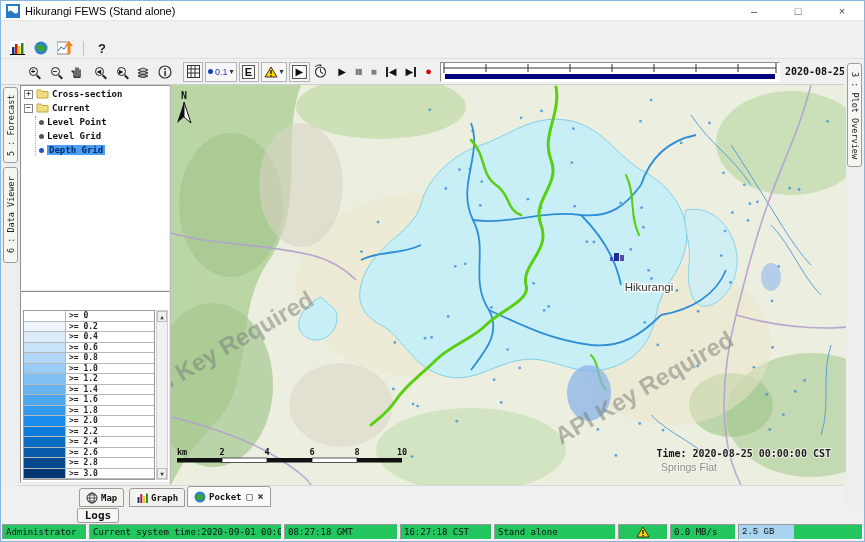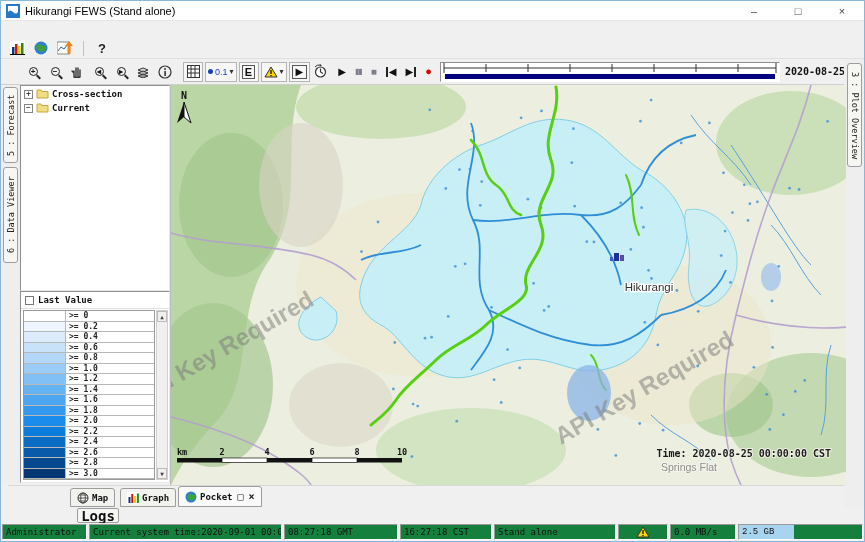--- a/index.html
+++ b/index.html
@@ -88,36 +88,36 @@
   .legend-scroll{ position:absolute; top:18px; right:1px; width:12px; bottom:2px; background:#f0f0f0;
     display:flex; flex-direction:column; justify-content:space-between; border:1px solid #d0d0d0; }
   .scroll-btn{ height:11px; display:flex; align-items:center; justify-content:center;
     font-size:6px; color:#444; background:#f0f0f0; border:1px solid #bbb; }
 
   
   .map-area{ position:absolute; top:84px; left:169px; width:676px; height:400px; overflow:hidden;
     border-left:1px solid #bbb; }
 
   
-  .bottom-bar{ position:absolute; left:7px; right:20px; top:484px; height:22px; background:#f0f0f0;
+  .bottom-bar{ position:absolute; left:16px; right:20px; top:484px; height:22px; background:#f0f0f0;
     border-top:1px solid #d8d8d8; }
   .btab{ position:absolute; top:2px; height:19px; background:#f2f2ee; border:1px solid #9c9c9c;
     border-radius:3px 3px 0 0; display:flex; align-items:center; gap:3px; padding:0 6px;
     font-family:"DejaVu Sans Mono",monospace; font-size:9px; font-weight:bold; }
   .btab.active{ background:#fafafa; height:21px; top:0; }
   .tab-ctrl{ font-size:10px; font-weight:bold; color:#222; margin-left:2px; }
   .logs-row{ position:absolute; left:0; right:0; top:506px; height:18px; background:#f0f0f0; }
   .logs-btn{ position:absolute; left:76px; top:1px; width:42px; height:15px; background:#f6f6f2;
     border:1px solid #9c9c9c; border-radius:2px; display:flex; align-items:center; justify-content:center;
-    font-family:"DejaVu Sans Mono",monospace; font-size:14px; font-weight:bold; }
+    font-family:"DejaVu Sans Mono",monospace; font-size:11px; font-weight:bold; }
 
   
   .statusbar{ position:absolute; left:0; right:0; bottom:0; height:18px; background:#f0f0f0;
     display:flex; gap:2px; padding:1px 1px; font-family:"DejaVu Sans Mono",monospace; font-size:9px; }
-  .cell{ height:16px; border:1px solid; border-color:#9a9a9a #fff #fff #9a9a9a; background:#15803d;
+  .cell{ height:16px; border:1px solid; border-color:#9a9a9a #fff #fff #9a9a9a; background:#22c55e;
     display:flex; align-items:center; padding:0 3px; white-space:nowrap; overflow:hidden; position:relative; }
   .cell .txt{ position:relative; z-index:2; }
   .memfill{ position:absolute; left:0; top:0; bottom:0; width:45%; background:#a9d4f0; z-index:1; }
 </style>
 </head>
 <body>
 
 <div class="window">
 
   <div class="titlebar">
@@ -276,27 +276,37 @@
       </svg>
       <span>Cross-section</span>
     </div>
     <div class="tree-row">
       <span class="expander">−</span>
       <svg class="folder" width="13" height="10">
         <path d="M1,3 L1,9 L12,9 L12,2.5 L6,2.5 L5,1 L1,1 Z" fill="#f0dc82" stroke="#c8a83c"></path>
       </svg>
       <span>Current</span>
     </div>
+    <div class="tree-children">
+      <div class="tree-row">
+        <span class="bullet"></span>
+        <span>Level Point</span>
+      </div>
+      <div class="tree-row">
+        <span class="bullet"></span>
+        <span>Level Grid</span>
+      </div>
+      <div class="tree-row">
+        <span class="bullet blue"></span>
+        <span class="sel">Depth Grid</span>
+      </div>
+    </div>
   </div>
 
   <div class="legend-panel">
-    <div class="legend-head">
-      <span class="checkbox"></span>
-      <span>Last Value</span>
-    </div>
     <div class="legend-list">
       <div class="legend-row">
           <span class="swatch" style="background-color: rgb(255, 255, 255);"></span>
           <span class="legend-label">&gt;= 0</span>
         </div>
       <div class="legend-row">
           <span class="swatch" style="background-color: rgb(238, 245, 254);"></span>
           <span class="legend-label">&gt;= 0.2</span>
         </div>
       <div class="legend-row">

